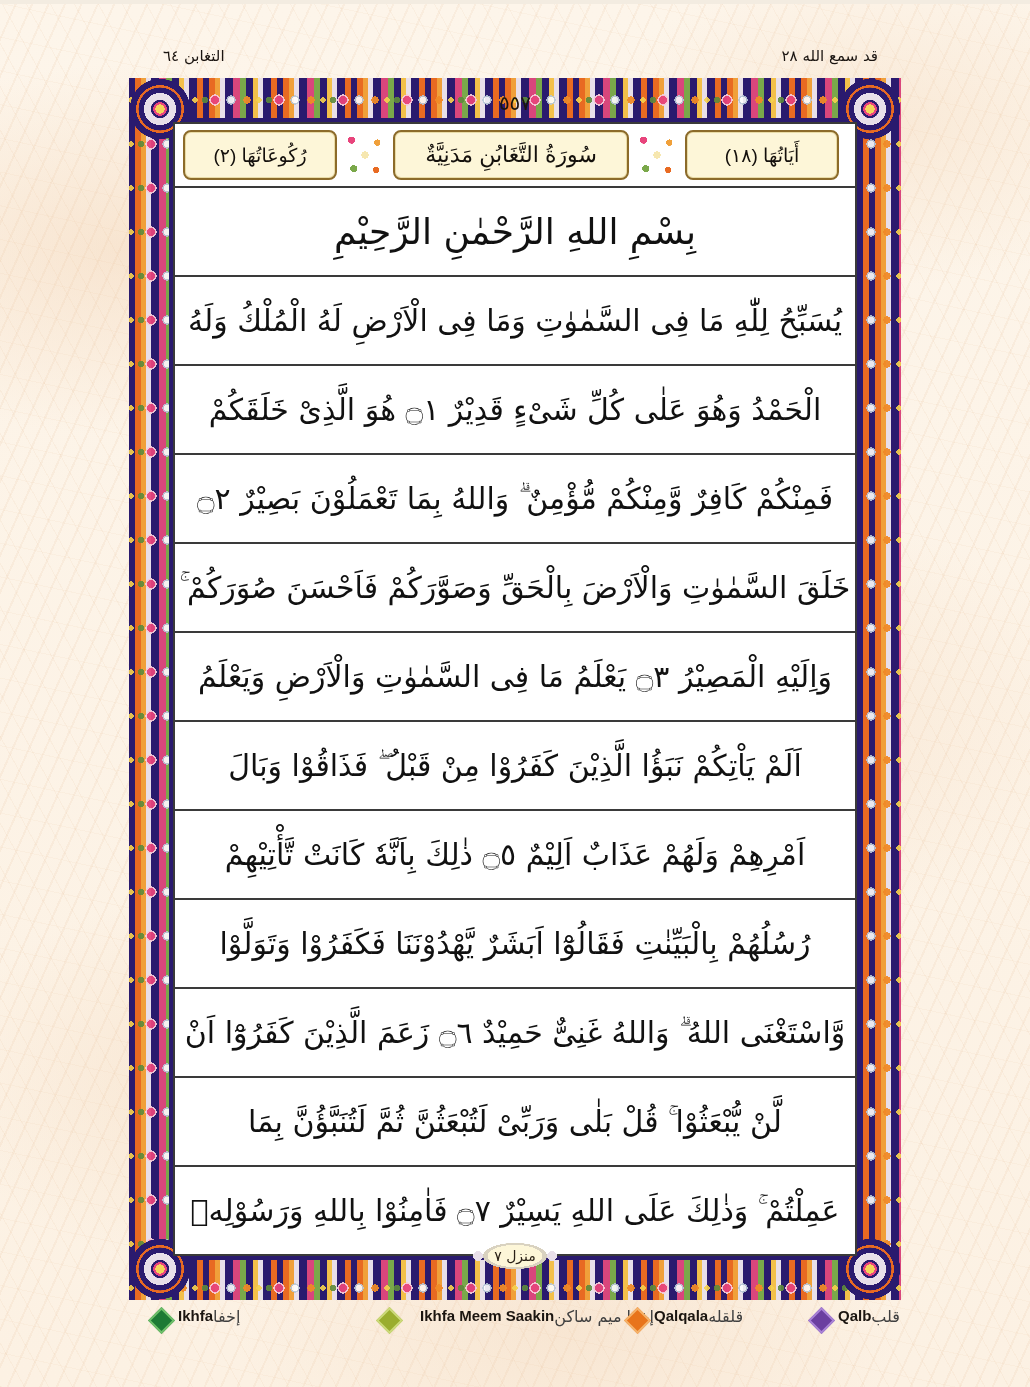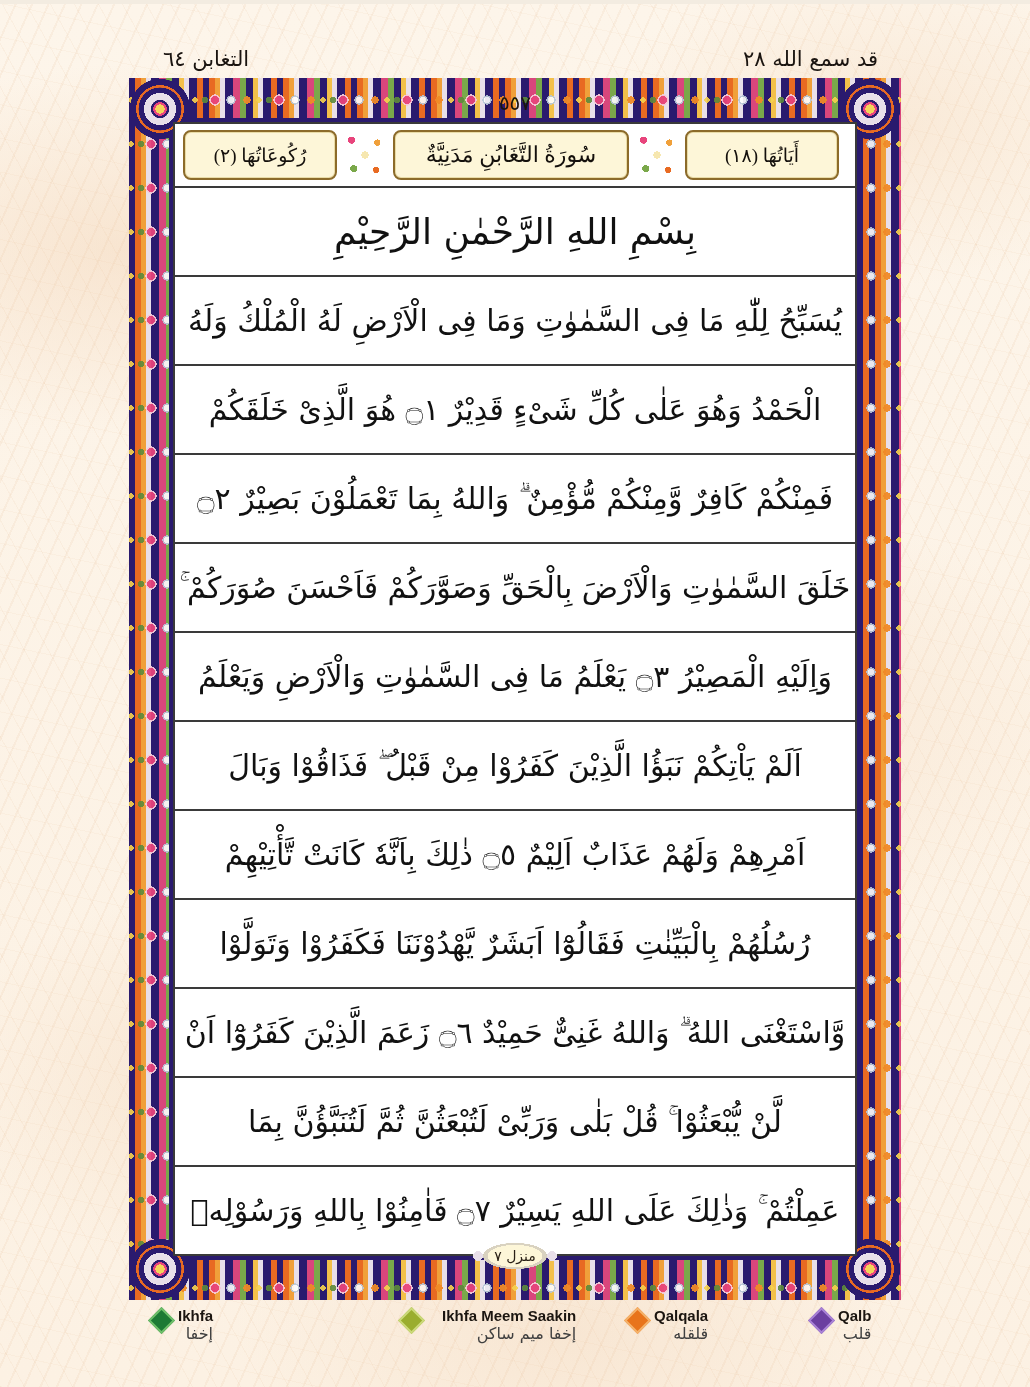--- a/index.html
+++ b/index.html
@@ -25,21 +25,21 @@
       repeating-linear-gradient(12deg,  rgba(231,190,150,.09) 0 1px, rgba(255,255,255,0) 1px 33px),
       linear-gradient(#fdf5ea,#fcf1e3);
     z-index:0;
   }
   .paper-top-edge{position:absolute;left:0;right:0;top:0;height:4px;background:#f3ece1;z-index:1;}
 
   
   .hdr{
     position:absolute;top:47px;z-index:5;
     font-family:"DejaVu Sans", sans-serif;
-    color:#1a1410;font-size:21px;white-space:nowrap;
+    color:#1a1410;font-size:15px;white-space:nowrap;
     direction:rtl;
   }
   #hdr-left{left:163px;}
   #hdr-page{left:0;right:0;text-align:center;font-size:20px;letter-spacing:1px;margin-top:44px;}
   #hdr-right{right:152px;}
 
   
   .frame{
     position:absolute;left:129px;top:78px;width:772px;height:1222px;z-index:3;
     box-sizing:border-box;
@@ -126,21 +126,21 @@
   .banner-cart{
     position:relative;
     background:#fdf6d8;
     border:2px solid #8c6b2a;
     border-radius:8px;
     display:flex;align-items:center;justify-content:center;
     margin:6px 0;
     box-shadow:inset 0 0 0 1px #e9dca6;
   }
   .banner-cart span{
-    font-family:Liberation Serif, serif;
+    font-family:Liberation Sans, sans-serif;
     font-size:19px;color:#14100c;direction:rtl;white-space:nowrap;
     padding:0 10px;
   }
   #banner-ayat{flex:0 0 150px;margin-right:16px;}
   #banner-title{flex:1 1 auto;}
   #banner-rukus{flex:0 0 150px;margin-left:8px;}
   #banner-title span{font-size:22px;}
   .banner-orn{
     flex:0 0 56px;position:relative;
     background:
@@ -191,30 +191,30 @@
   
   .legend{
     position:absolute;left:0;right:0;bottom:18px;height:62px;z-index:7;
     display:flex;align-items:flex-start;
   }
   .legend-item{
     display:flex;align-items:flex-start;gap:7px;
     position:absolute;top:0;
   }
   #leg-0{left:152px;}
-  #leg-1{left:402px;gap:21px;}
+  #leg-1{left:380px;gap:21px;}
   #leg-2{left:628px;}
   #leg-3{left:812px;}
   .diamond{
     width:19px;height:19px;transform:rotate(45deg);
     margin-top:4px;flex:0 0 19px;
     border:2px solid rgba(255,255,255,.65);
     box-sizing:border-box;
   }
-  .legend-txt{display:flex;flex-direction:column;line-height:1.15;}
+  .legend-txt{display:flex;line-height:1.15;}
   .legend-en{
     font-family:"Liberation Sans", sans-serif;
     font-size:15px;font-weight:bold;color:#1b1510;white-space:nowrap;
   }
   .legend-ar{
     font-family:"DejaVu Sans", sans-serif;
     font-size:16px;color:#404040;direction:rtl;text-align:right;white-space:nowrap;
     margin-top:1px;
   }
   #leg-1 .legend-ar,#leg-2 .legend-ar,#leg-3 .legend-ar{text-align:right;}

